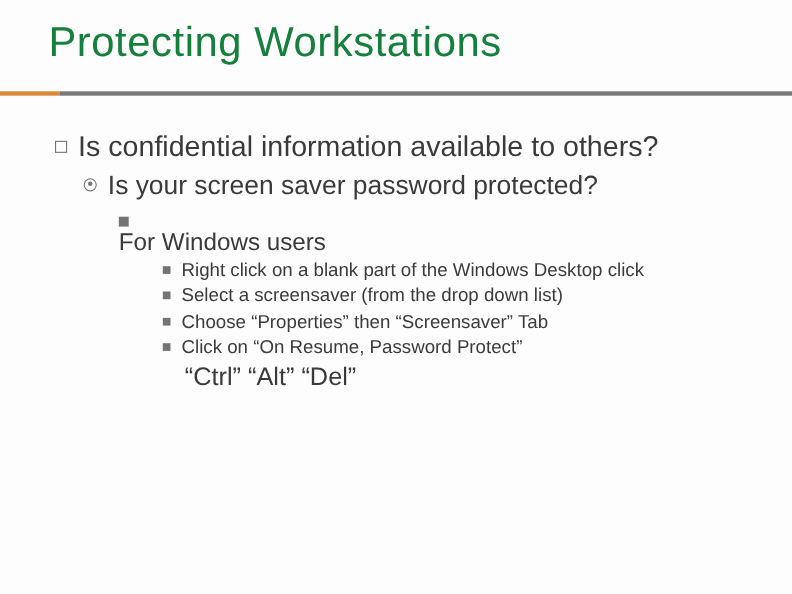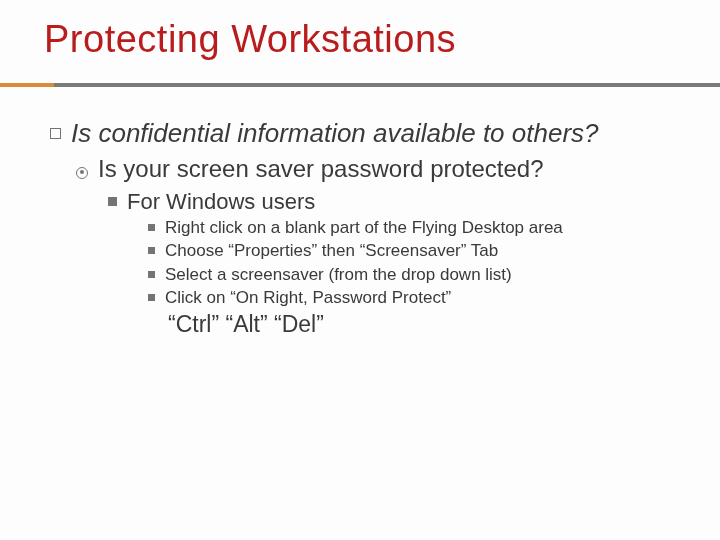--- a/index.html
+++ b/index.html
@@ -12,21 +12,21 @@
     overflow: hidden;
   }
   .slide {
     width: 100%;
     height: 100%;
     padding: 18px 0 0 0;
   }
   .title {
     font-size: 38px;
     font-weight: 400;
-    color: #b91c1c;
+    color: #15803d;
     padding-left: 44px;
     letter-spacing: 0.5px;
   }
   .rule-wrap {
     margin-top: 22px;
     width: 100%;
     height: 4px;
     display: flex;
   }
   .rule-accent {
@@ -40,35 +40,35 @@
     background: #7a7a7a;
   }
   .content {
     padding: 30px 22px 0 50px;
     font-size: 26px;
   }
   .l1 {
     display: flex;
     align-items: flex-start;
     margin-bottom: 4px;
-    font-style: italic;
   }
   .l2 {
     display: flex;
-    align-items: center;
+    align-items: flex-start;
     margin-left: 26px;
     margin-top: 4px;
     font-size: 24px;
   }
   .l3 {
     display: flex;
     align-items: flex-start;
     margin-left: 58px;
     margin-top: 4px;
     font-size: 22px;
+    flex-direction: column;
   }
   .l4 {
     display: flex;
     align-items: flex-start;
     margin-left: 98px;
     margin-top: 2px;
     font-size: 17px;
   }
   .l4-indent {
     margin-left: 118px;
@@ -152,39 +152,39 @@
       <span class="bullet">
           <span class="sq-solid"></span>
         </span>
       <span class="txt">For Windows users</span>
     </div>
 
     <div class="l4">
       <span class="bullet">
           <span class="sq-tiny"></span>
         </span>
-      <span class="txt">Right click on a blank part of the Flying Desktop area</span>
+      <span class="txt">Right click on a blank part of the Windows Desktop click</span>
+    </div>
+    <div class="l4">
+      <span class="bullet">
+          <span class="sq-tiny"></span>
+        </span>
+      <span class="txt">Select a screensaver (from the drop down list)</span>
     </div>
     <div class="l4">
       <span class="bullet">
           <span class="sq-tiny"></span>
         </span>
       <span class="txt">Choose “Properties” then “Screensaver” Tab</span>
     </div>
     <div class="l4">
       <span class="bullet">
           <span class="sq-tiny"></span>
         </span>
-      <span class="txt">Select a screensaver (from the drop down list)</span>
-    </div>
-    <div class="l4">
-      <span class="bullet">
-          <span class="sq-tiny"></span>
-        </span>
-      <span class="txt">Click on “On Right, Password Protect”</span>
+      <span class="txt">Click on “On Resume, Password Protect”</span>
     </div>
 
 
 
     <div class="l4-indent">
       <span class="txt">“Ctrl” “Alt” “Del”</span>
     </div>
 
   </div>
 </div>

